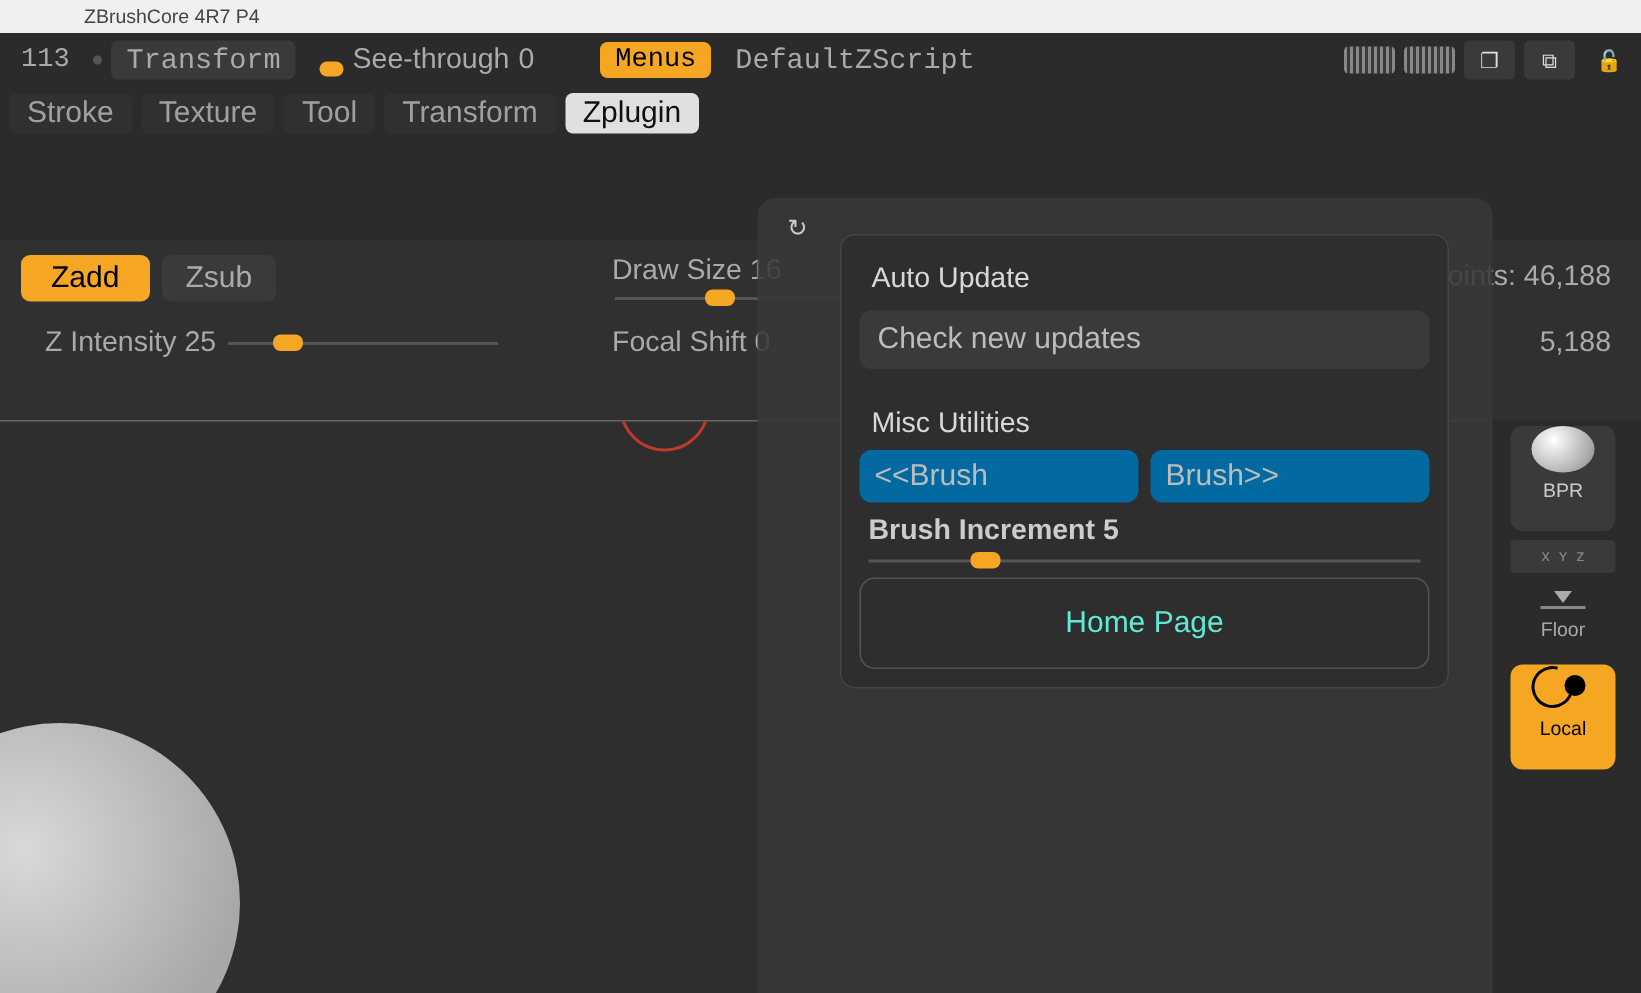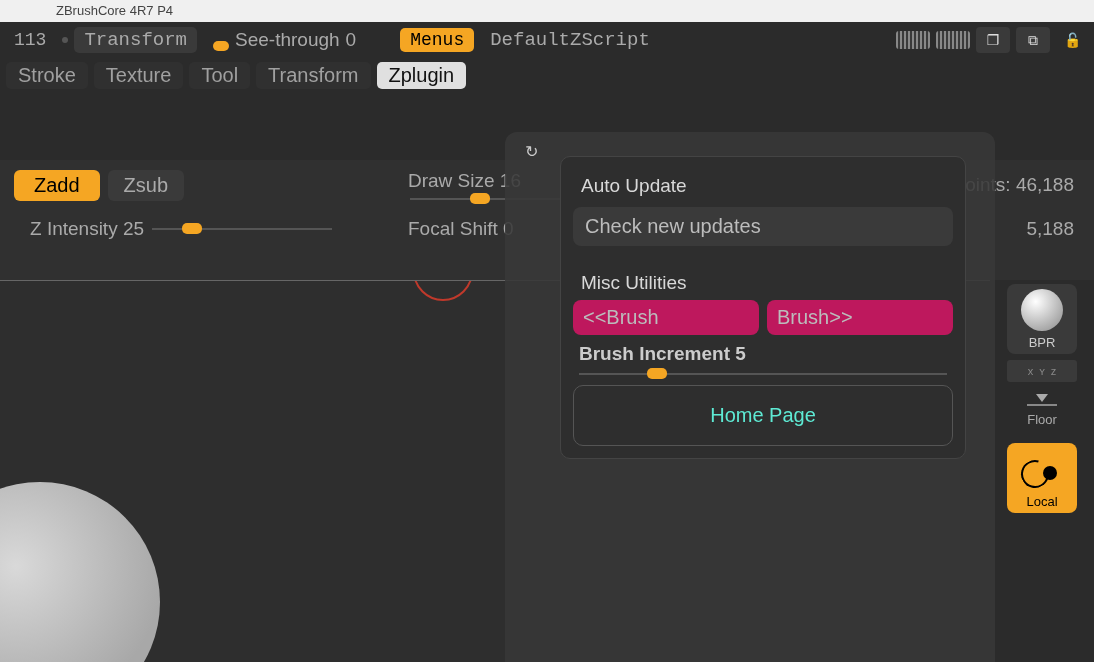--- a/index.html
+++ b/index.html
@@ -200,21 +200,21 @@
     align-items:center;
   }
   .rail-btn {
     width:70px; height:70px;
     border-radius:8px;
     display:flex;
     flex-direction:column;
     align-items:center;
     justify-content:flex-end;
     font-size:13px;
-    padding-bottom:4px;
+    padding-bottom:20px;
   }
   .rail-btn.gray { background:#3a3a3a; color:#ccc; }
   .rail-btn.orange { background:#f5a623; color:#000; }
   .rail-label { font-size:13px; color:#aaa; padding:4px 0;}
   .rail-small { width:70px; height:22px; background:#3a3a3a; font-size:11px; color:#888; display:flex; align-items:center; justify-content:center; gap:6px; border-radius:3px;}
   .sphere-ico {
     width:42px; height:42px; border-radius:50%;
     background: radial-gradient(circle at 35% 30%, #fff, #888);
     margin-bottom:4px;
   }
@@ -277,21 +277,21 @@
     font-size:20px;
     padding:8px 12px;
     border-radius:8px;
     margin:4px 0 8px;
   }
   .popup .btn-pair {
     display:flex; gap:8px;
   }
   .popup .half {
     flex:1;
-    background:#be185d;
+    background:#0369a1;
     color:#bcbcbc;
     font-size:20px;
     padding:6px 10px;
     border-radius:8px;
   }
   .popup .home-btn {
     border:1px solid #555;
     background:#2e2e2e;
     color:#5eead4;
     text-align:center;

